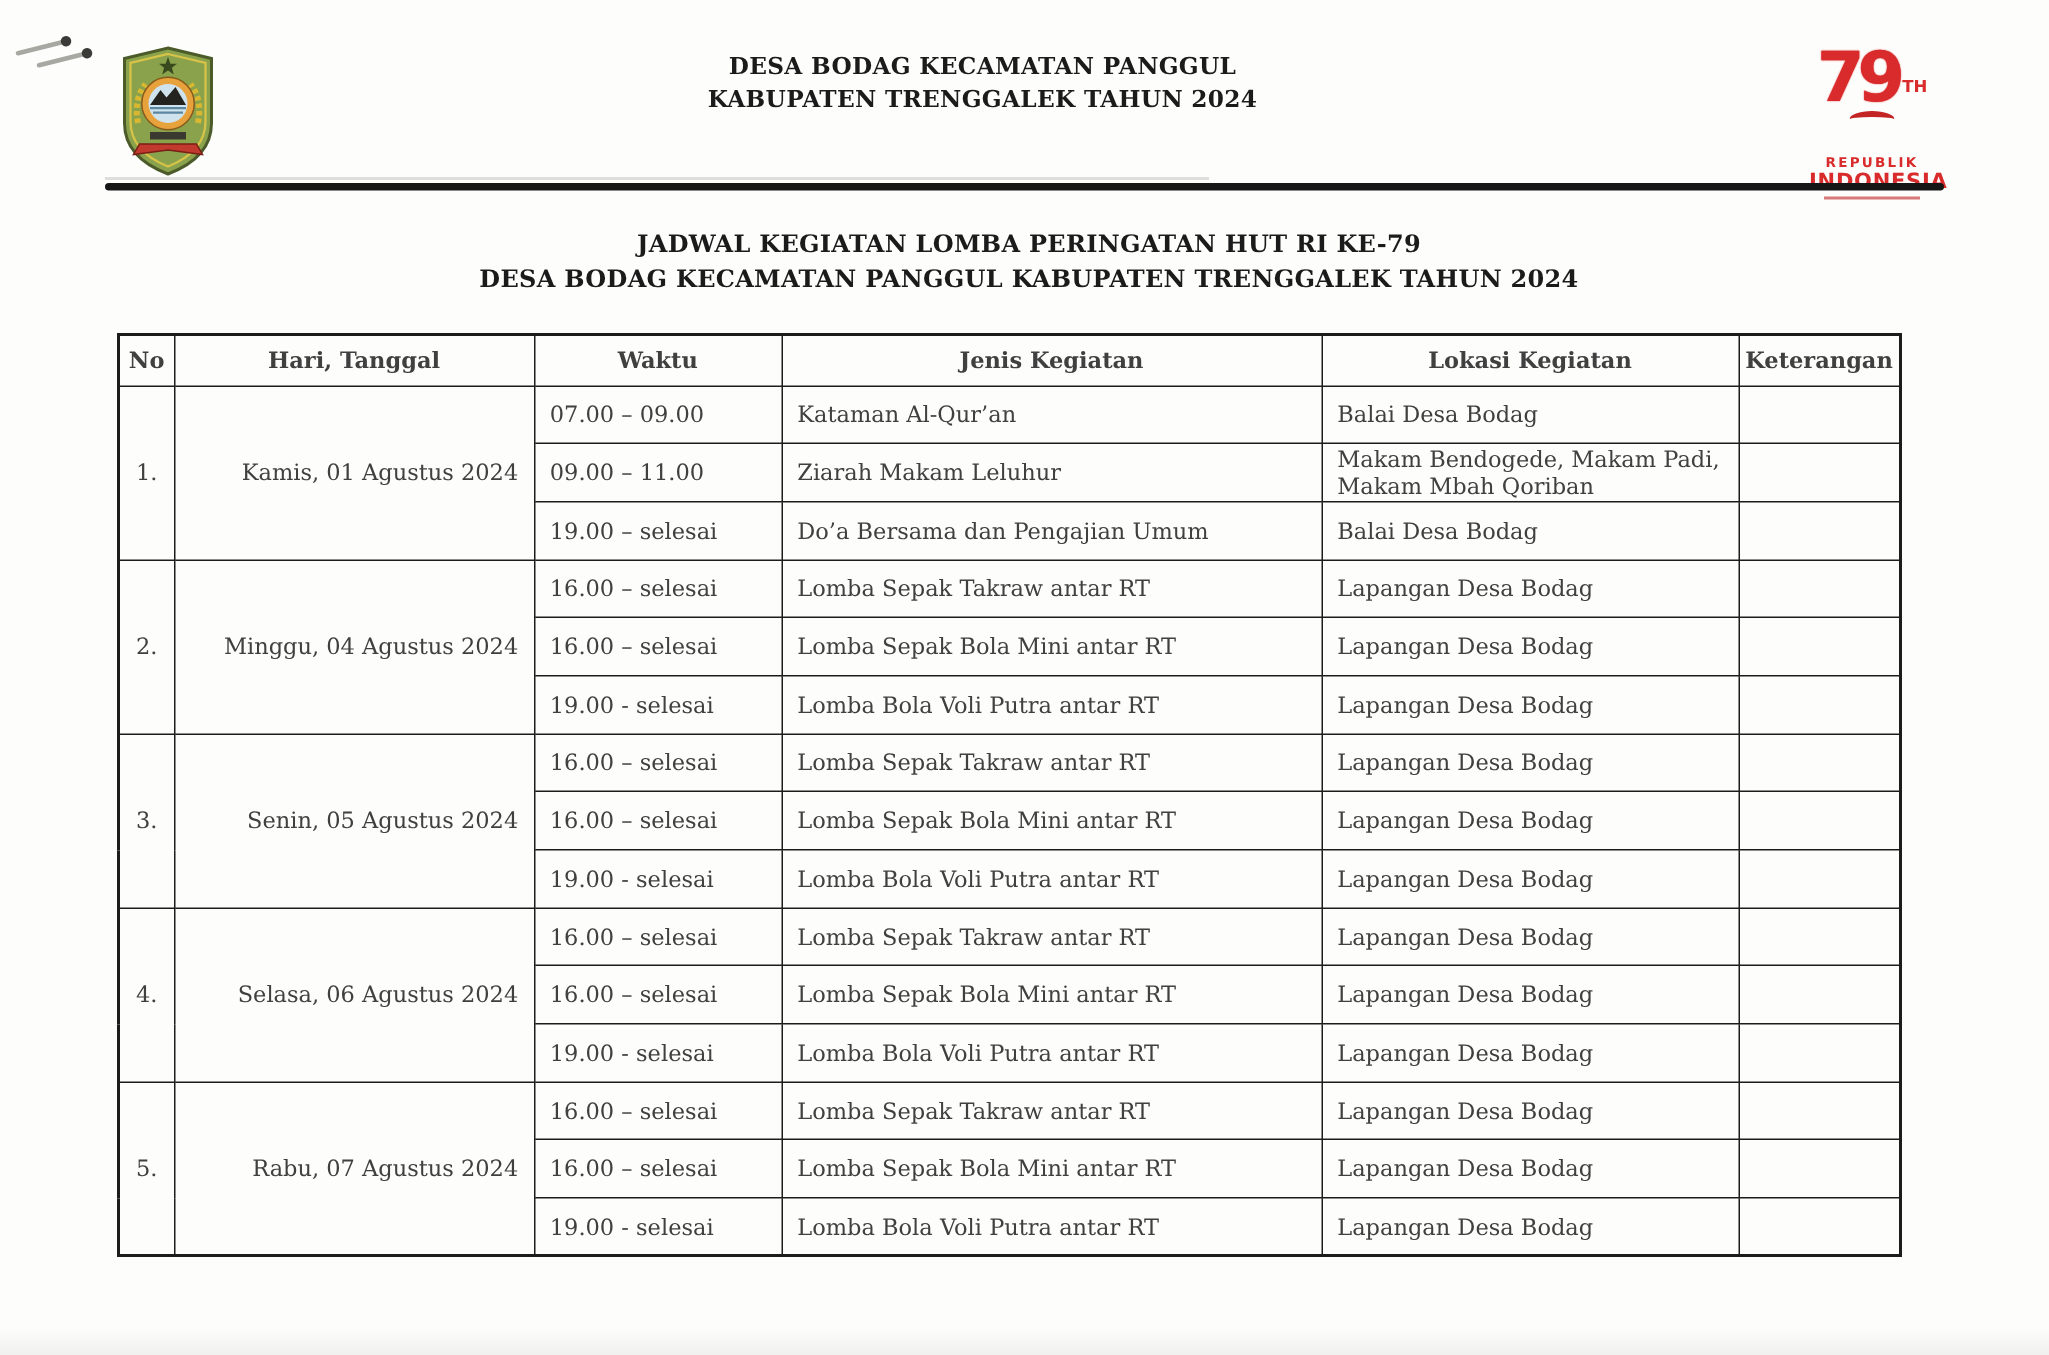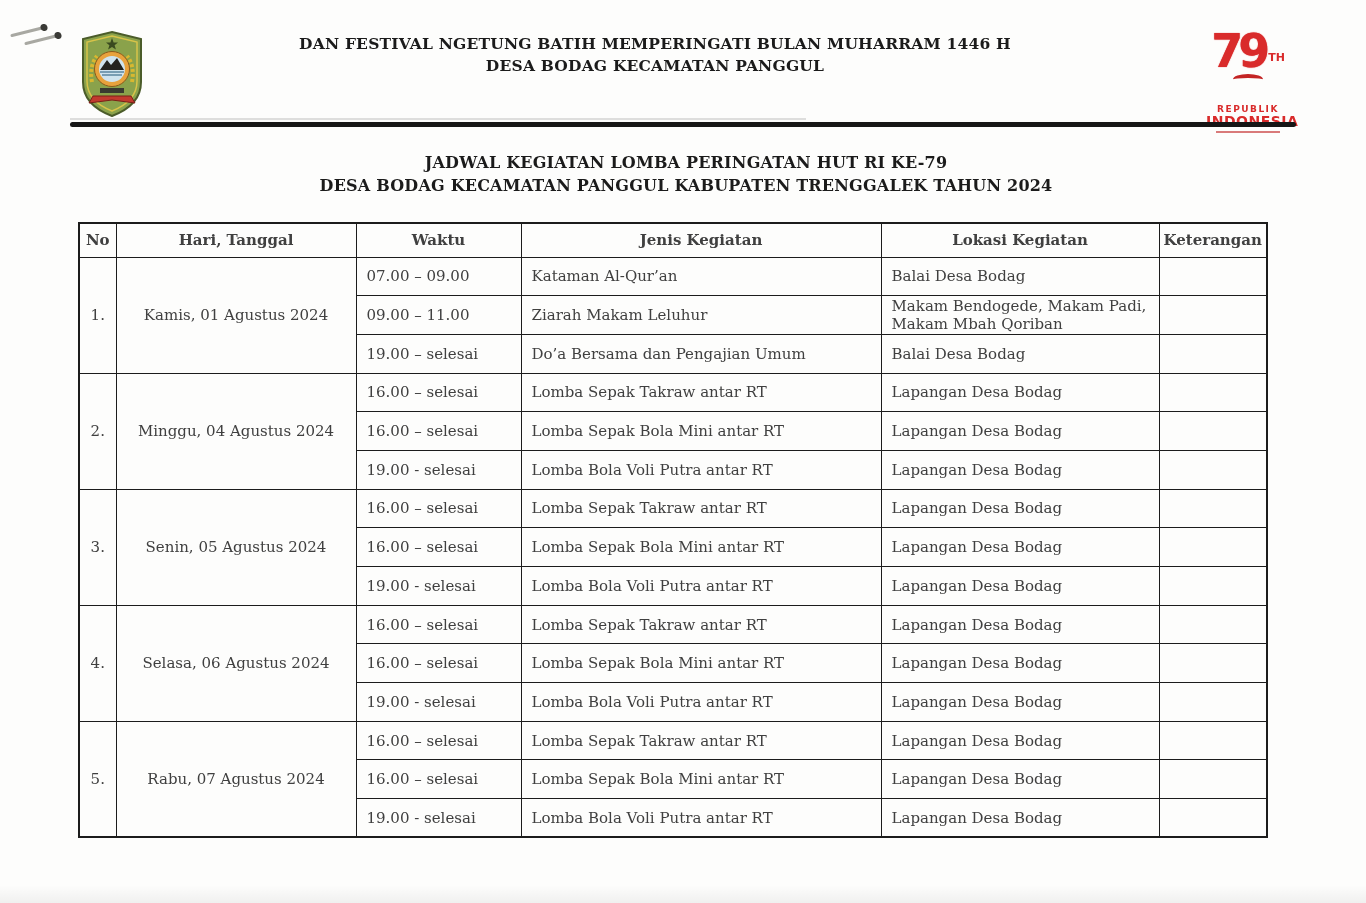--- a/index.html
+++ b/index.html
@@ -56,21 +56,21 @@
   table.sched th, table.sched td{
     border:1.4px solid #1c1c1c;
     padding:0 10px;
     vertical-align:middle;
     overflow:hidden;
   }
   table.sched thead tr{height:34px;}
   table.sched tbody tr{height:38.7px;}
   table.sched th{font-weight:bold;text-align:center;padding:0 4px;}
   td.c-no{text-align:center;padding:0 2px;}
-  td.c-day{text-align:center;}
+  td.c-day{text-align:right;}
   td.c-time,td.c-act,td.c-loc{text-align:left;line-height:18px;}
   td.c-note{padding:0;}
   col.w-no{width:37px;}
   col.w-day{width:240px;}
   col.w-time{width:165px;}
   col.w-act{width:360px;}
   col.w-loc{width:278px;}
   col.w-note{width:107px;}
 </style>
 </head>
@@ -91,22 +91,22 @@
       <circle cx="33" cy="39" r="17.5" fill="#e8a23c" stroke="#8a5a1a" stroke-width="1"></circle>
       <circle cx="33" cy="39" r="13" fill="#cfe3ee"></circle>
       <polygon points="21,40 28,30 32,35 38,28 45,40" fill="#23231f"></polygon>
       <path d="M21 42 H45 M23 45 H43" stroke="#5c87a0" stroke-width="1.5"></path>
       <rect x="21" y="58" width="24" height="5" fill="#3a3a30"></rect>
       <path d="M14 66 L52 66 L56 73 L33 70 L10 73 Z" fill="#c23a2e" stroke="#7a1f17" stroke-width="1"></path>
     </svg>
   </div>
 
   <div class="letterhead-text">
-    <div>DAN FESTIVAL NGETUNG BATIH MEMPERINGATI BULAN MUHARRAM 1446 H</div>
     <div>DESA BODAG KECAMATAN PANGGUL</div>
+    <div>KABUPATEN TRENGGALEK TAHUN 2024</div>
   </div>
 
   <div class="logo-right">
     <div>
       <span class="num">79</span><span class="th">TH</span>
     </div>
     <div class="arch"></div>
     <div class="rep">REPUBLIK</div>
     <div class="indo">INDONESIA</div>
     <div class="tagline"></div>

